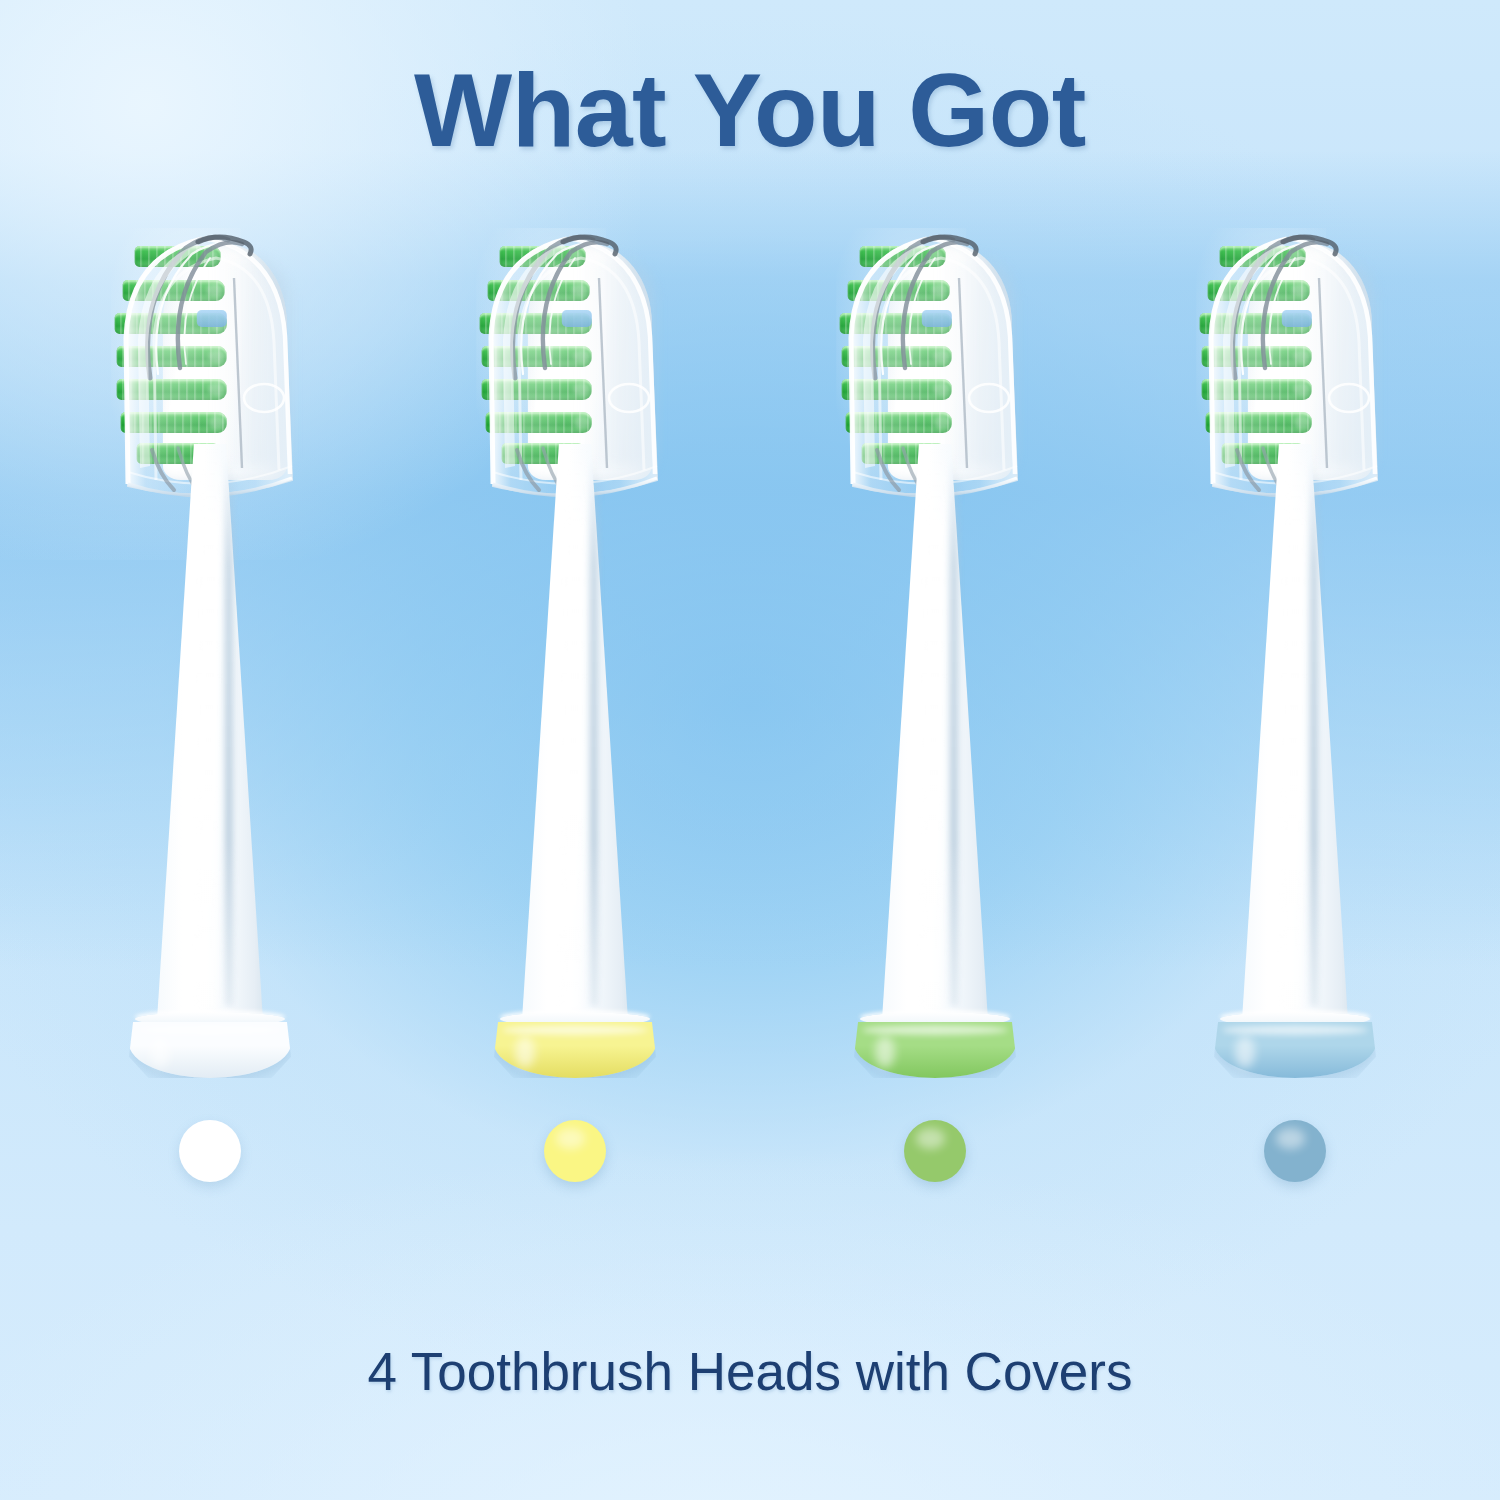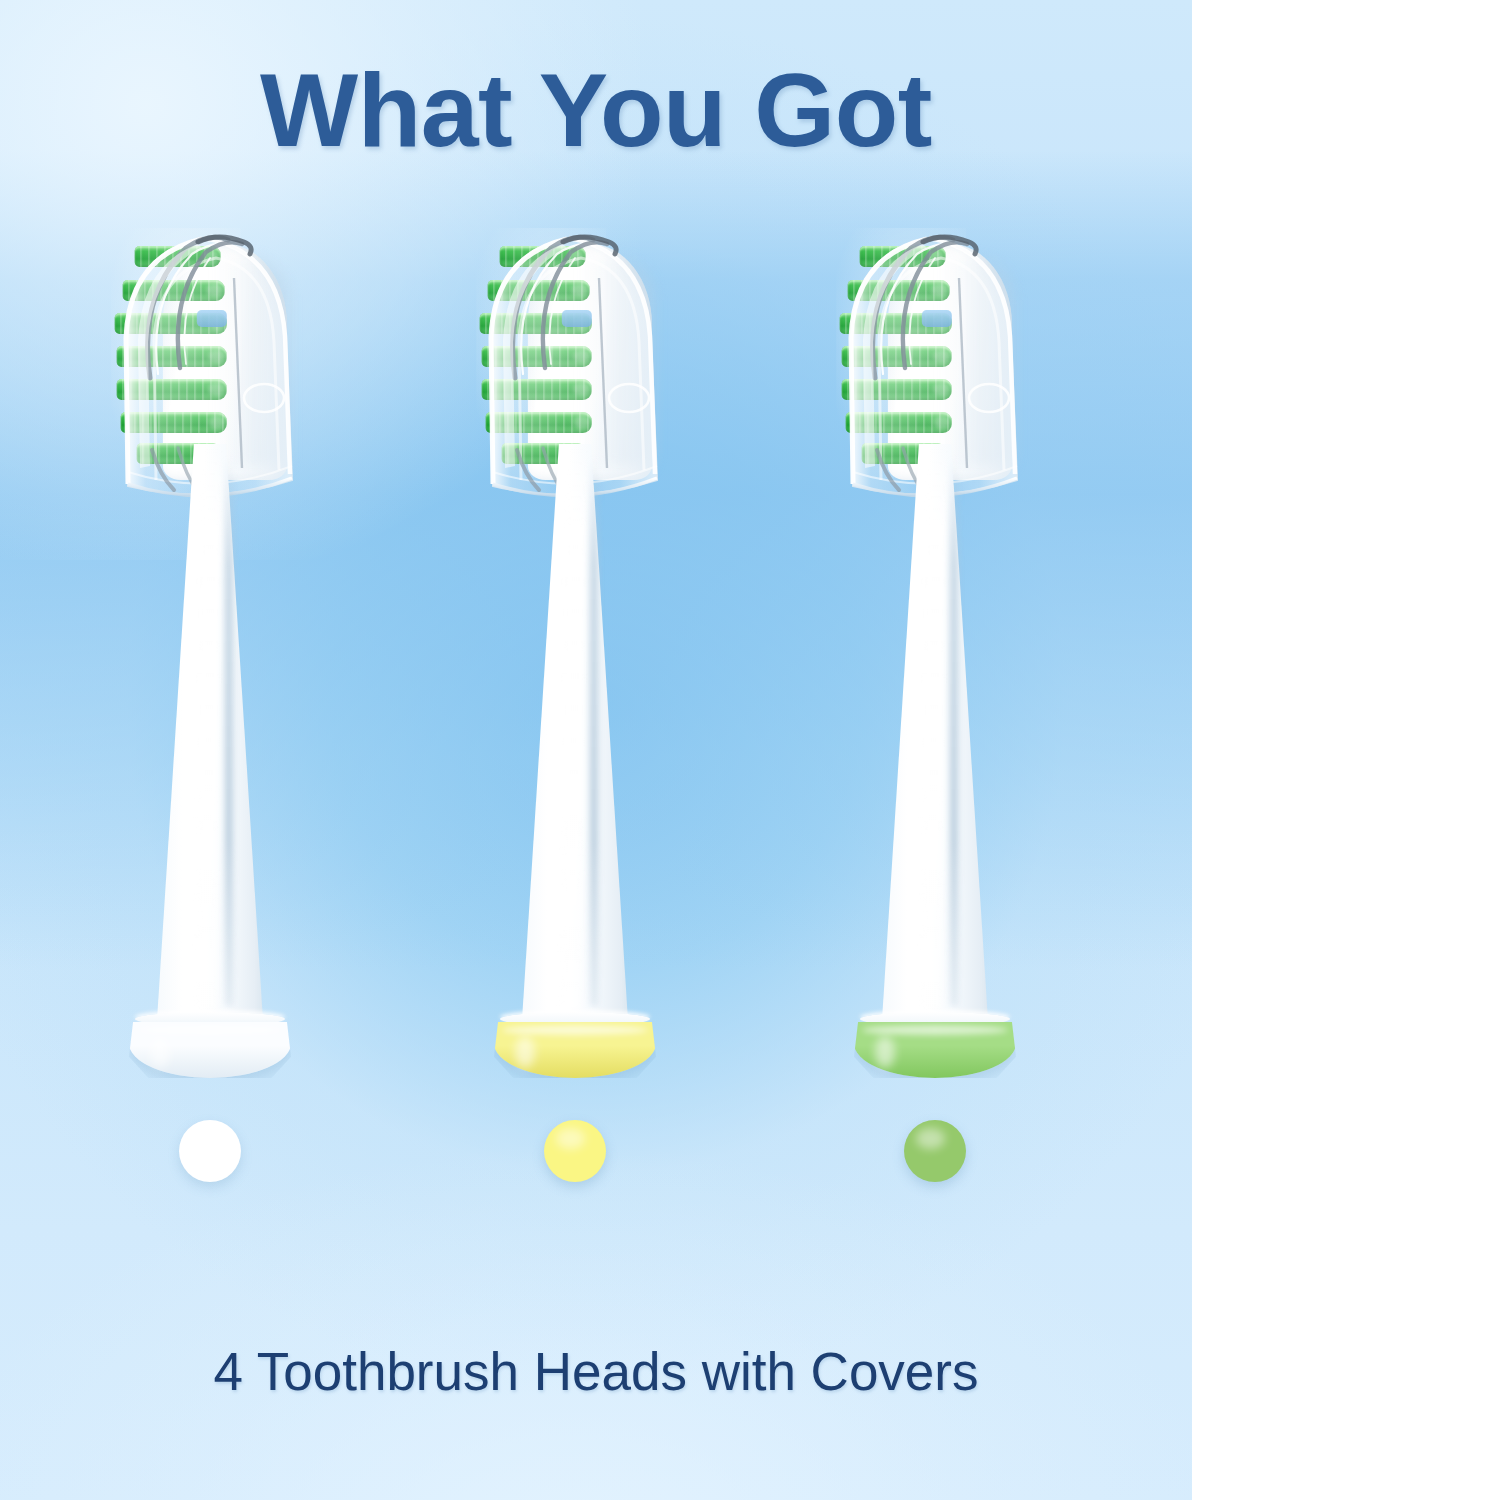--- a/index.html
+++ b/index.html
@@ -9,21 +9,21 @@
   }
   body {
     width: 1500px;
     height: 1500px;
     overflow: hidden;
     font-family: "Liberation Sans", sans-serif;
   }
 
   #scene {
     position: relative;
-    width: 1192px;
+    width: 1500px;
     height: 1500px;
     background: #86efac;
     overflow: hidden;
   }
 
   
   .bg-base {
     position: absolute;
     inset: 0;
     background:

